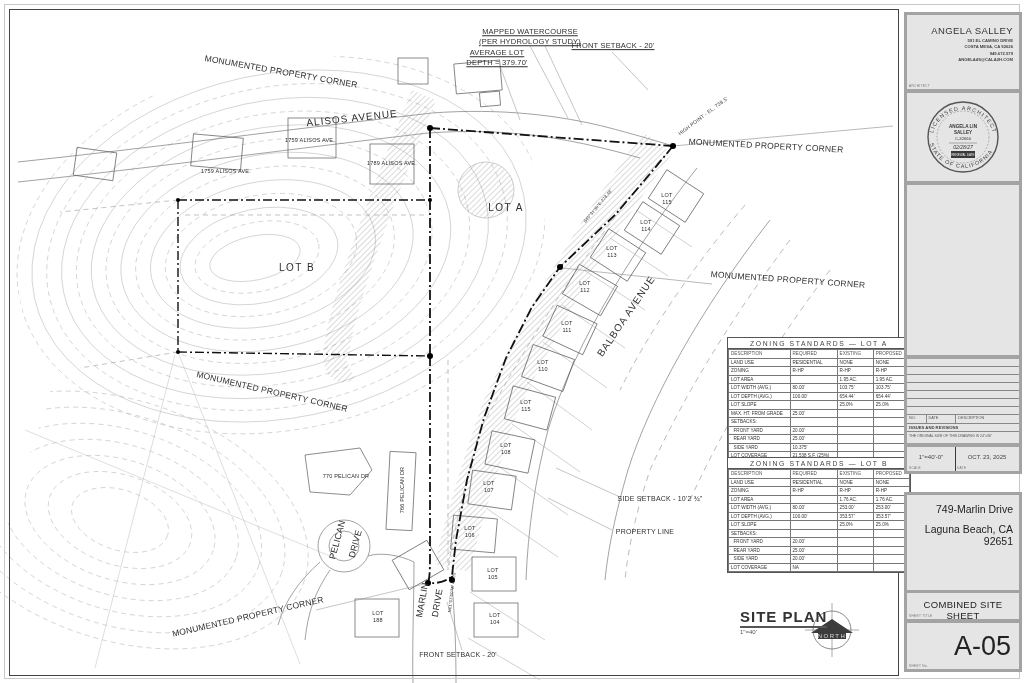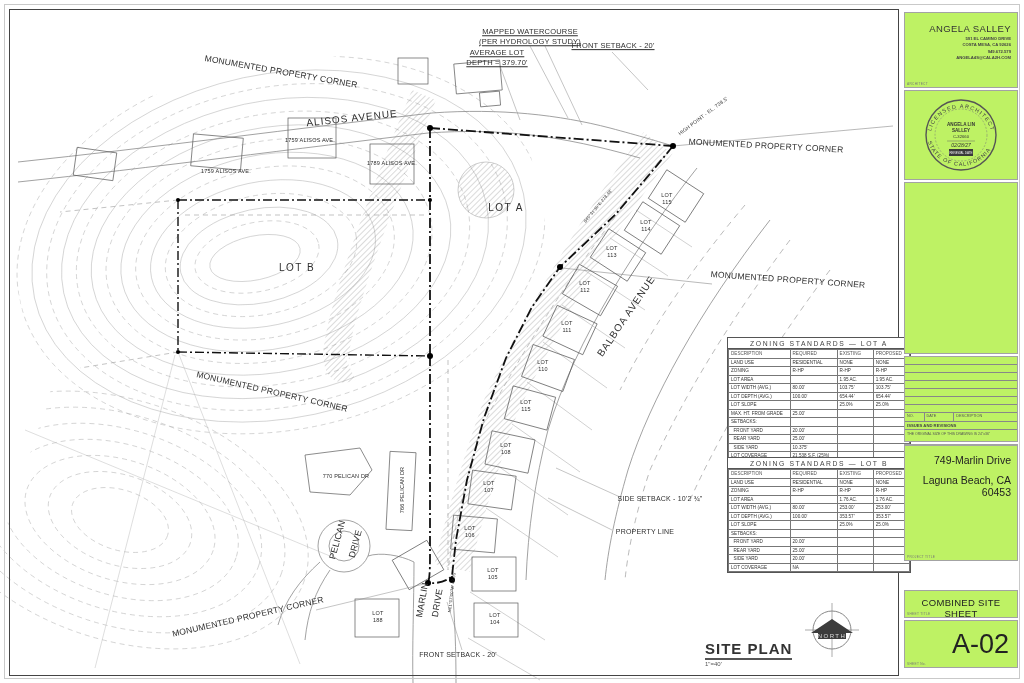--- a/index.html
+++ b/index.html
@@ -17,26 +17,26 @@
   .zt-title{font-size:6.8px;letter-spacing:1.6px;text-align:center;padding:2px 0 1px 0;
             border-bottom:.5px solid #555;color:#444;}
   .ztable table{border-collapse:collapse;width:100%;}
   .ztable th{font-weight:normal;text-align:left;color:#555;}
   .ztable th,.ztable td{border:.5px solid #777;padding:.5px 2px;height:6.5px;line-height:1.1;}
   .ztable th:nth-child(1),.ztable td:nth-child(1){width:34%;}
   .ztable th:nth-child(2),.ztable td:nth-child(2){width:26%;}
   .ztable th:nth-child(3),.ztable td:nth-child(3){width:20%;}
   .ztable th:nth-child(4),.ztable td:nth-child(4){width:20%;}
   
-  #site-plan-cap{position:absolute;left:705px;top:608px;margin-top:32px;}
+  #site-plan-cap{position:absolute;left:740px;top:608px;}
   #site-plan-cap .t{font-size:15px;font-weight:bold;letter-spacing:1px;color:#333;
                     border-bottom:2px solid #555;padding-bottom:1px;}
   #site-plan-cap .s{font-size:6px;color:#555;margin-top:1px;}
   
-  .tbx{position:absolute;border:1px solid #a3a3a3;background:#bef264;}
+  .tbx{position:absolute;border:3px solid #a3a3a3;background:#e5e5e5;}
   .tb-lab{position:absolute;left:2px;bottom:1px;font-size:3.2px;color:#777;letter-spacing:.3px;}
   #arch-box{right:0;text-align:right;}
   .arch-name{font-size:9.5px;letter-spacing:.4px;color:#333;margin:10px 6px 2px 0;}
   .arch-line{font-size:4.2px;font-weight:bold;color:#444;margin-right:6px;line-height:1.5;}
   .rev-row{height:7px;border-bottom:.5px solid #888;}
   .rev-head{height:8px;border-bottom:.5px solid #888;font-size:3.8px;color:#555;display:flex;}
   .rev-head span{padding:1px 2px;}
   .rev-head .c1{width:13%;border-right:.5px solid #888;}
   .rev-head .c2{width:22%;border-right:.5px solid #888;}
   .rev-foot{font-size:4.2px;font-weight:bold;color:#444;padding:1px 2px;border-bottom:.5px solid #888;}
@@ -496,29 +496,29 @@
       <div class="sd-cell" style="left:0;width:48px;border-right:1px solid #3a3a3a;">
         <div class="sd-val">1"=40'-0"</div>
         <div class="tb-lab">SCALE</div>
       </div>
       <div class="sd-cell" style="left:48px;width:64px;">
         <div class="sd-val">OCT. 23, 2025</div>
         <div class="tb-lab">DATE</div>
       </div>
     </div>
 
-    <div class="tbx" id="proj-box" style="left:904px;top:445px;width:112px;height:114px;">
+    <div class="tbx" id="proj-box" style="left:904px;top:492px;width:112px;height:114px;">
       <div class="l1">749-Marlin Drive</div>
-      <div class="l1">Laguna Beach, CA 60453</div>
+      <div class="l1">Laguna Beach, CA 92651</div>
       <div class="tb-lab">PROJECT TITLE</div>
     </div>
 
     <div class="tbx" id="sheet-title-box" style="left:904px;top:590px;width:112px;height:26px;">
       <div class="v">COMBINED SITE SHEET</div>
       <div class="tb-lab">SHEET TITLE</div>
     </div>
 
     <div class="tbx" id="sheet-no-box" style="left:904px;top:620px;width:112px;height:46px;">
-      <div class="v">A-02</div>
+      <div class="v">A-05</div>
       <div class="tb-lab">SHEET No.</div>
     </div>
   </div>
 </div>
 
 </body></html>

